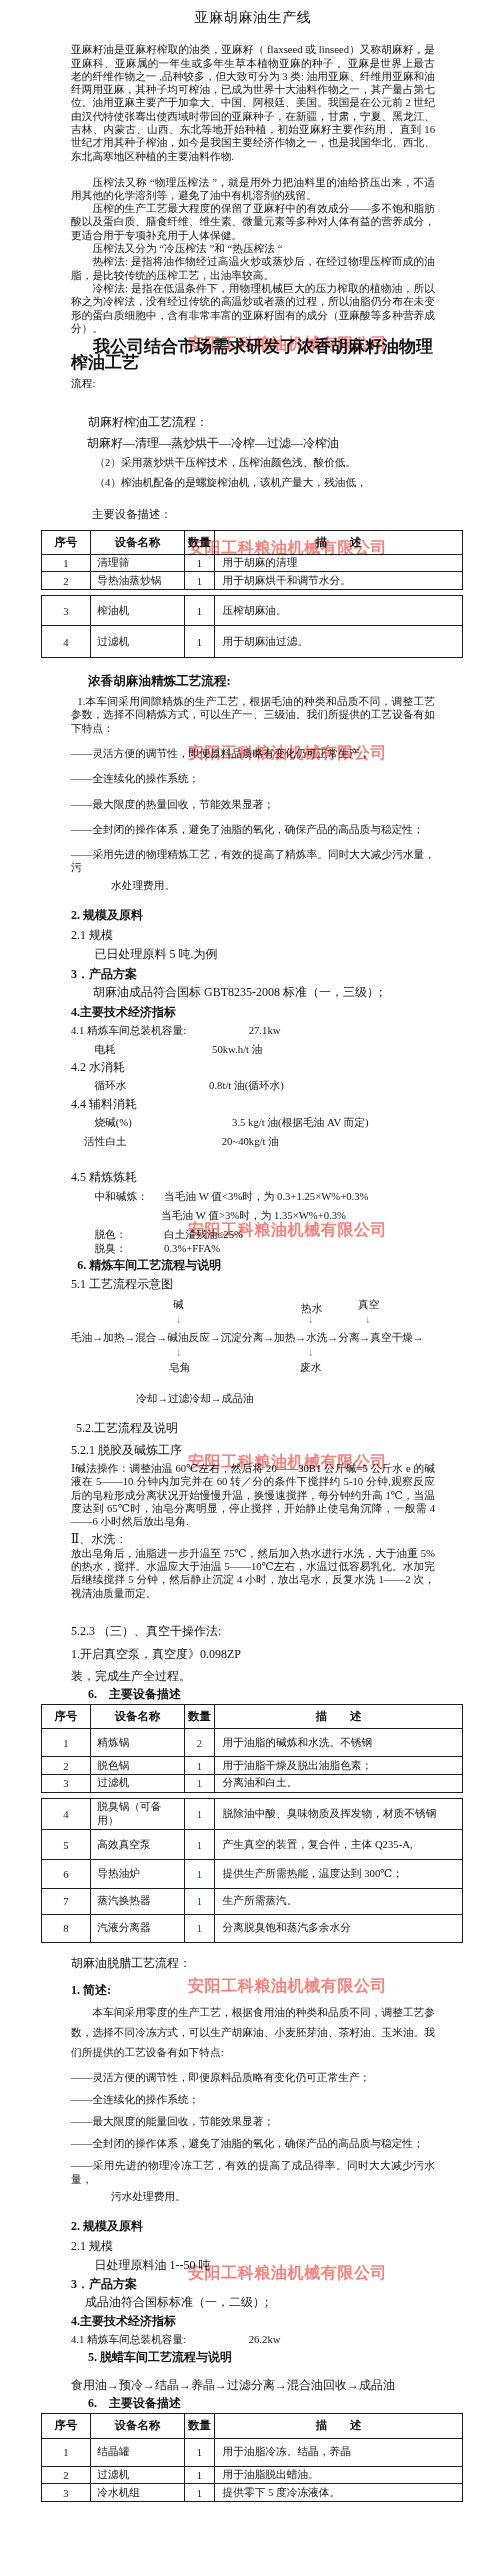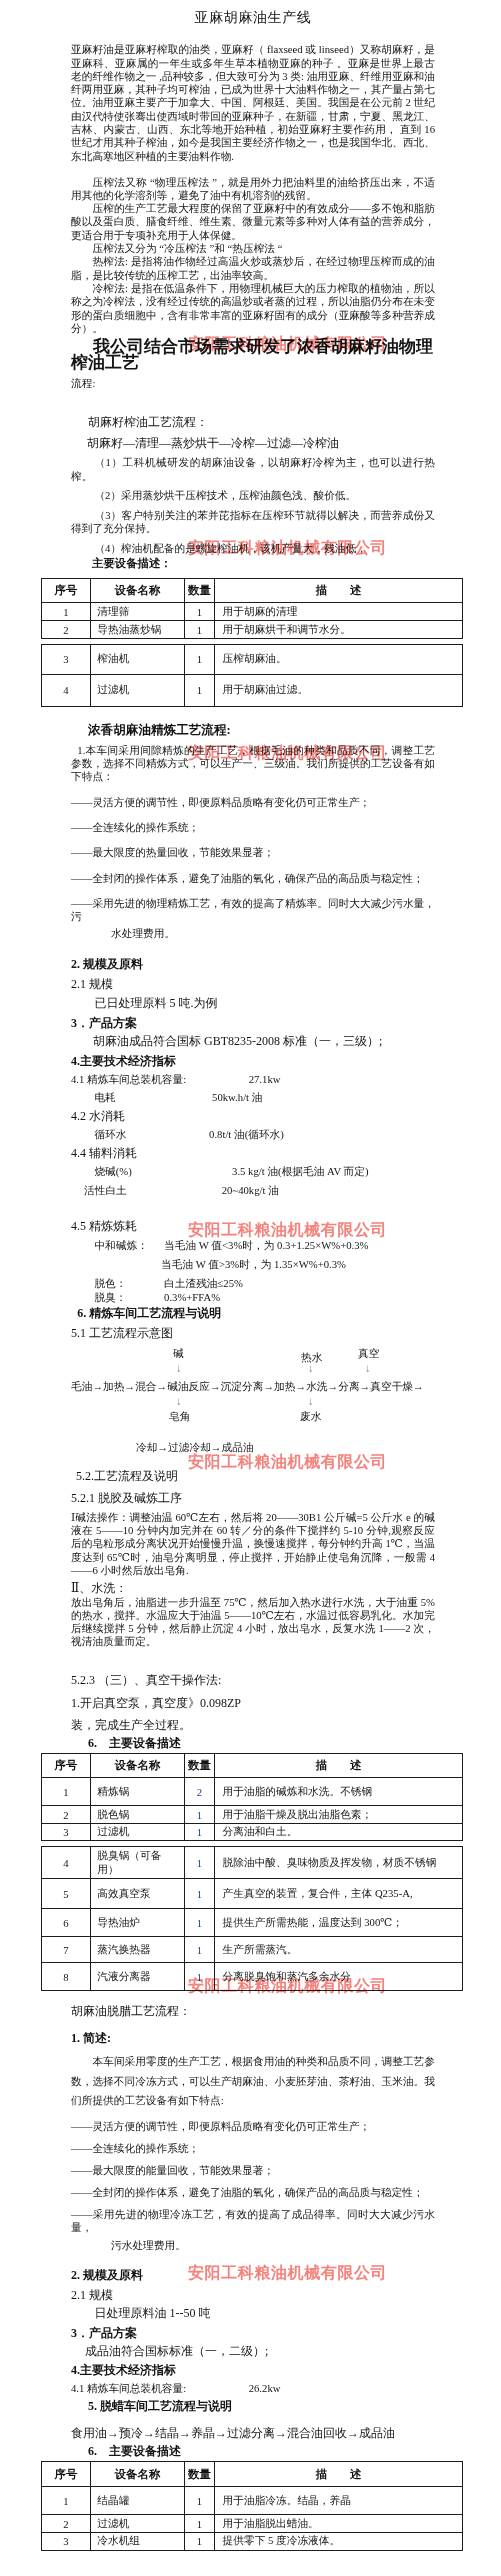--- a/index.html
+++ b/index.html
@@ -17,21 +17,21 @@
   .t{font-size:10.7px;line-height:13.3px;text-align:justify;}
   .ind{text-indent:21.5px;}
   .p1{margin-top:16.4px;}
   .p{margin-top:12.6px;}
   .bl{font-size:17px;font-weight:bold;line-height:16.4px;margin-top:3.8px;text-indent:22px;}
   .flowlabel{font-size:10.7px;margin-top:5px;}
   .sec{font-size:12px;line-height:13.3px;}
   .h-press{margin-top:25px;margin-left:17px;}
   .chain{margin-top:7.6px;margin-left:16px;}
   .pt{margin-top:6.3px;}
-  .eqhead{font-size:11.4px;font-weight:bold;margin-top:1px;margin-left:21px;}
+  .eqhead{font-size:11.4px;font-weight:normal;margin-top:18px;margin-left:21px;}
   .btitle{font-size:12.6px;font-weight:bold;margin-top:15px;margin-left:17px;}
   .h19{font-size:12px;font-weight:bold;line-height:14.5px;}
   .feat{margin-top:12px;}
   .featd{margin-top:8.8px;}
   .cont{margin-left:40px;margin-top:3.8px;}
   .sub{margin-top:6.3px;}
   .spec{font-size:10.7px;line-height:13.3px;position:relative;}
   .sl{display:inline-block;}
   table{border-collapse:collapse;table-layout:fixed;width:422px;margin-left:-30px;}
   td{border:0.9px solid #1c1c1c;font-size:10.7px;padding:1.3px 2.5px;vertical-align:middle;
@@ -77,23 +77,21 @@
     <div class="t ind">压榨法又分为 “冷压榨法 ”和 “热压榨法 “</div>
     <div class="t ind">热榨法: 是指将油作物经过高温火炒或蒸炒后，在经过物理压榨而成的油脂，是比较传统的压榨工艺，出油率较高。</div>
     <div class="t ind">冷榨法: 是指在低温条件下，用物理机械巨大的压力榨取的植物油，所以称之为冷榨法，没有经过传统的高温炒或者蒸的过程，所以油脂仍分布在未变形的蛋白质细胞中，含有非常丰富的亚麻籽固有的成分（亚麻酸等多种营养成分）。</div>
 
     <div class="bl">我公司结合市场需求研发了浓香胡麻籽油物理榨油工艺</div>
     <div class="flowlabel">流程:</div>
 
     <div class="sec h-press">胡麻籽榨油工艺流程：</div>
     <div class="sec chain">胡麻籽—清理—蒸炒烘干—冷榨—过滤—冷榨油</div>
 
-    <div class="t pt first" style="text-indent:23.4px">（1）工科机械研发的胡麻油设备，以胡麻籽冷榨为主，也可以进行热榨。</div>
     <div class="t pt" style="text-indent:23.4px">（2）采用蒸炒烘干压榨技术，压榨油颜色浅、酸价低。</div>
-    <div class="t pt" style="text-indent:23.4px">（3）客户特别关注的苯并芘指标在压榨环节就得以解决，而营养成份又得到了充分保持。</div>
     <div class="t pt" style="text-indent:23.4px">（4）榨油机配备的是螺旋榨油机，该机产量大，残油低，</div>
 
     <div class="eqhead">主要设备描述：</div>
 
     <table style="margin-top:7.6px">
       <colgroup>
           <col style="width:49px">
           <col style="width:94px">
           <col style="width:30px">
           <col style="width:248px">

